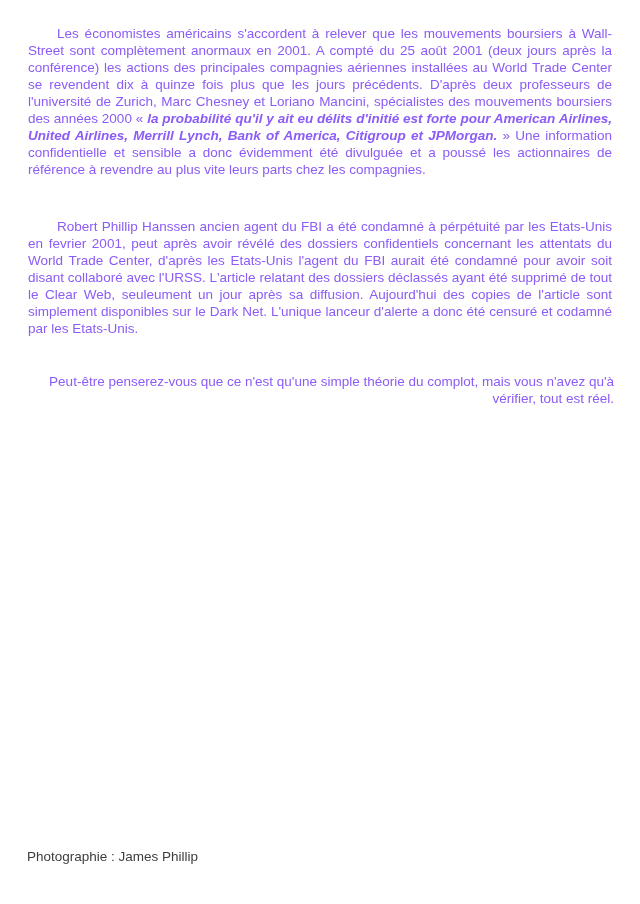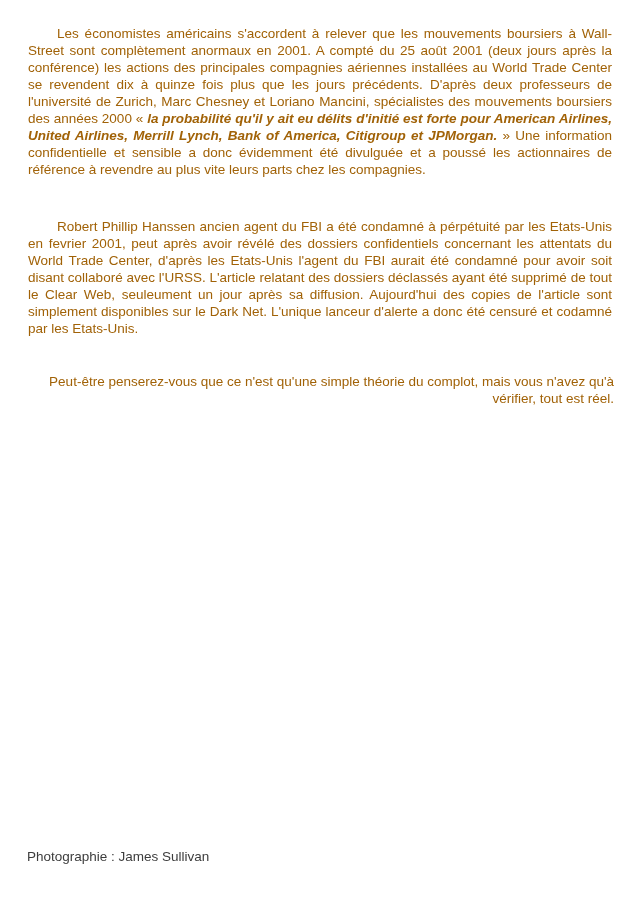--- a/index.html
+++ b/index.html
@@ -21,21 +21,21 @@
     background: #ffffff;
   }
   .para {
     position: absolute;
     left: 28px;
     width: 584px;
     margin: 0;
     font-size: 13.5px;
     line-height: 17px;
     text-align: justify;
-    color: #a16207;
+    color: #8b5cf6;
   }
   .para.indent {
     text-indent: 29px;
   }
   #paragraph-1 { top: 25px; }
   #paragraph-2 { top: 218px; }
   #paragraph-3 {
     top: 373px;
     left: 26px;
     width: 588px;
@@ -63,16 +63,16 @@
 
 <div class="page">
 
   <p class="para indent" id="paragraph-1"><span>Les économistes américains s'accordent à relever que les mouvements boursiers à Wall-Street sont complètement anormaux en 2001. A compté du 25 août 2001 (deux jours après la conférence) les actions des principales compagnies aériennes installées au World Trade Center se revendent dix à quinze fois plus que les jours précédents. D'après deux professeurs de l'université de Zurich, Marc Chesney et Loriano Mancini, spécialistes des mouvements boursiers des années 2000 « </span><span class="quote-emphasis">la probabilité qu'il y ait eu délits d'initié est forte pour American Airlines, United Airlines, Merrill Lynch, Bank of America, Citigroup et JPMorgan.</span><span> » Une information confidentielle et sensible a donc évidemment  été divul­guée et a poussé les actionnaires de référence à revendre au plus vite leurs parts chez les compagnies.</span></p>
 
   <p class="para indent" id="paragraph-2">Robert Phillip Hanssen ancien agent du FBI a été condamné à pérpétuité par les Etats-Unis en fevrier 2001, peut après avoir révélé des dossiers confidentiels concernant les attentats du World Trade Center, d'après les Etats-Unis l'agent du FBI aurait été condamné pour avoir soit disant collaboré avec l'URSS. L'article relatant des dossiers déclassés ayant été supprimé de tout le Clear Web, seuleument un jour après sa diffusion. Aujourd'hui des copies de l'article sont simplement disponibles sur le Dark Net. L'unique lanceur d'alerte a donc été censuré et codamné par les Etats-Unis.</p>
 
   <p class="para" id="paragraph-3">Peut-être penserez-vous que ce n'est qu'une simple théorie du complot, mais vous n'avez qu'à vérifier, tout est réel.</p>
 
   <div class="credits">
-    <div>Photographie : James Sullivan</div>
+    <div>Photographie : James Phillip</div>
   </div>
 
 </div>
 
 </body></html>

